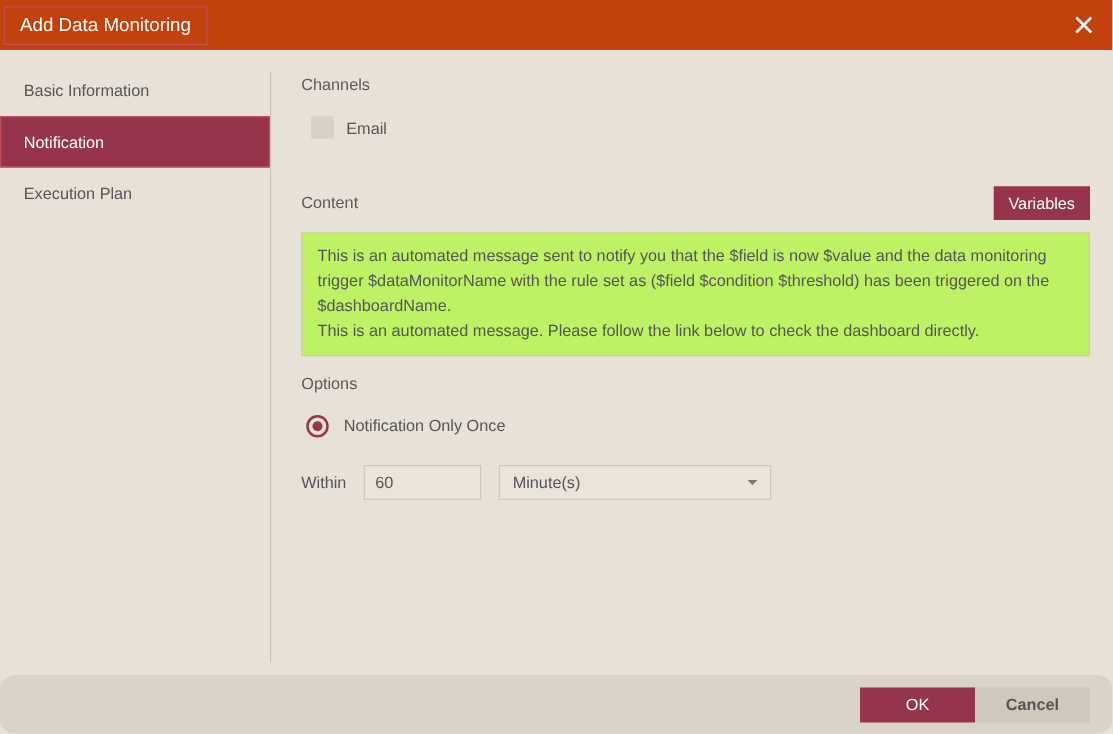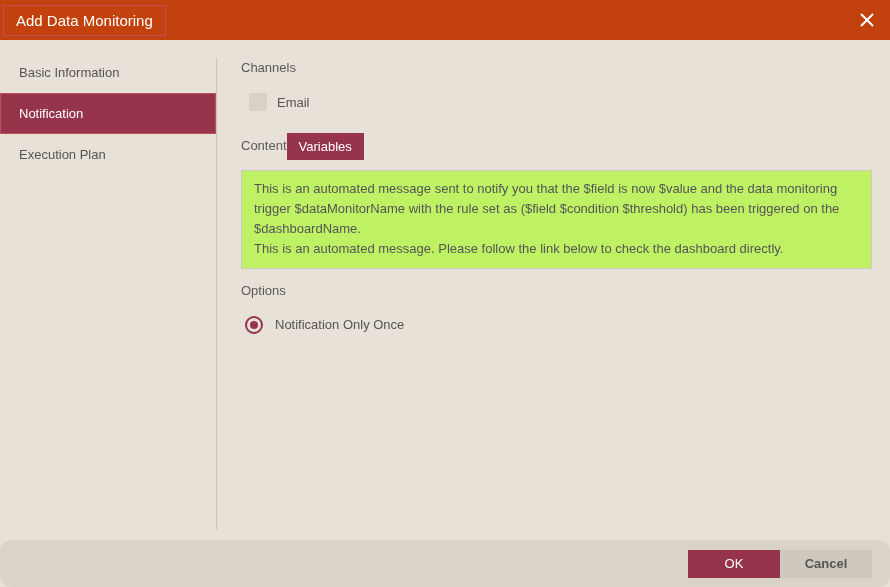--- a/index.html
+++ b/index.html
@@ -104,21 +104,21 @@
     cursor: pointer;
   }
   .caret {
     width: 0; height: 0;
     border-left: 4px solid transparent;
     border-right: 4px solid transparent;
     border-top: 4px solid #777;
   }
 
   
-  .content-header { display: flex; align-items: center; justify-content: flex-start; margin-top: 6px; }
+  .content-header { display: flex; align-items: center; justify-content: space-between; margin-top: 22px; }
   .btn-primary {
     background: #96344c;
     color: #fff;
     border: none;
     padding: 6px 12px;
     cursor: pointer;
     font-size: 13px;
   }
   .content-body {
     border: 1px solid #cfc8bc;
@@ -234,20 +234,28 @@
       <div class="content-body" style="white-space: pre-line;">This is an automated message sent to notify you that the $field is now $value and the data monitoring trigger $dataMonitorName with the rule set as ($field $condition $threshold) has been triggered on the $dashboardName.
 This is an automated message. Please follow the link below to check the dashboard directly.</div>
 
       <div class="section-label" style="margin-top:4px">Options</div>
 
       <div class="radio-row">
         <span class="radio sel"></span>
         <span>Notification Only Once</span>
       </div>
 
+      <div class="within-row">
+        <span>Within</span>
+        <input class="num-input" value="60" style="">
+        <div class="unit-select">
+          <span>Minute(s)</span>
+          <span class="caret"></span>
+        </div>
+      </div>
 
     </div>
   </div>
 
   <div class="footer">
     <button class="btn-ok">OK</button>
     <button class="btn-cancel">Cancel</button>
   </div>
 
 </div>

